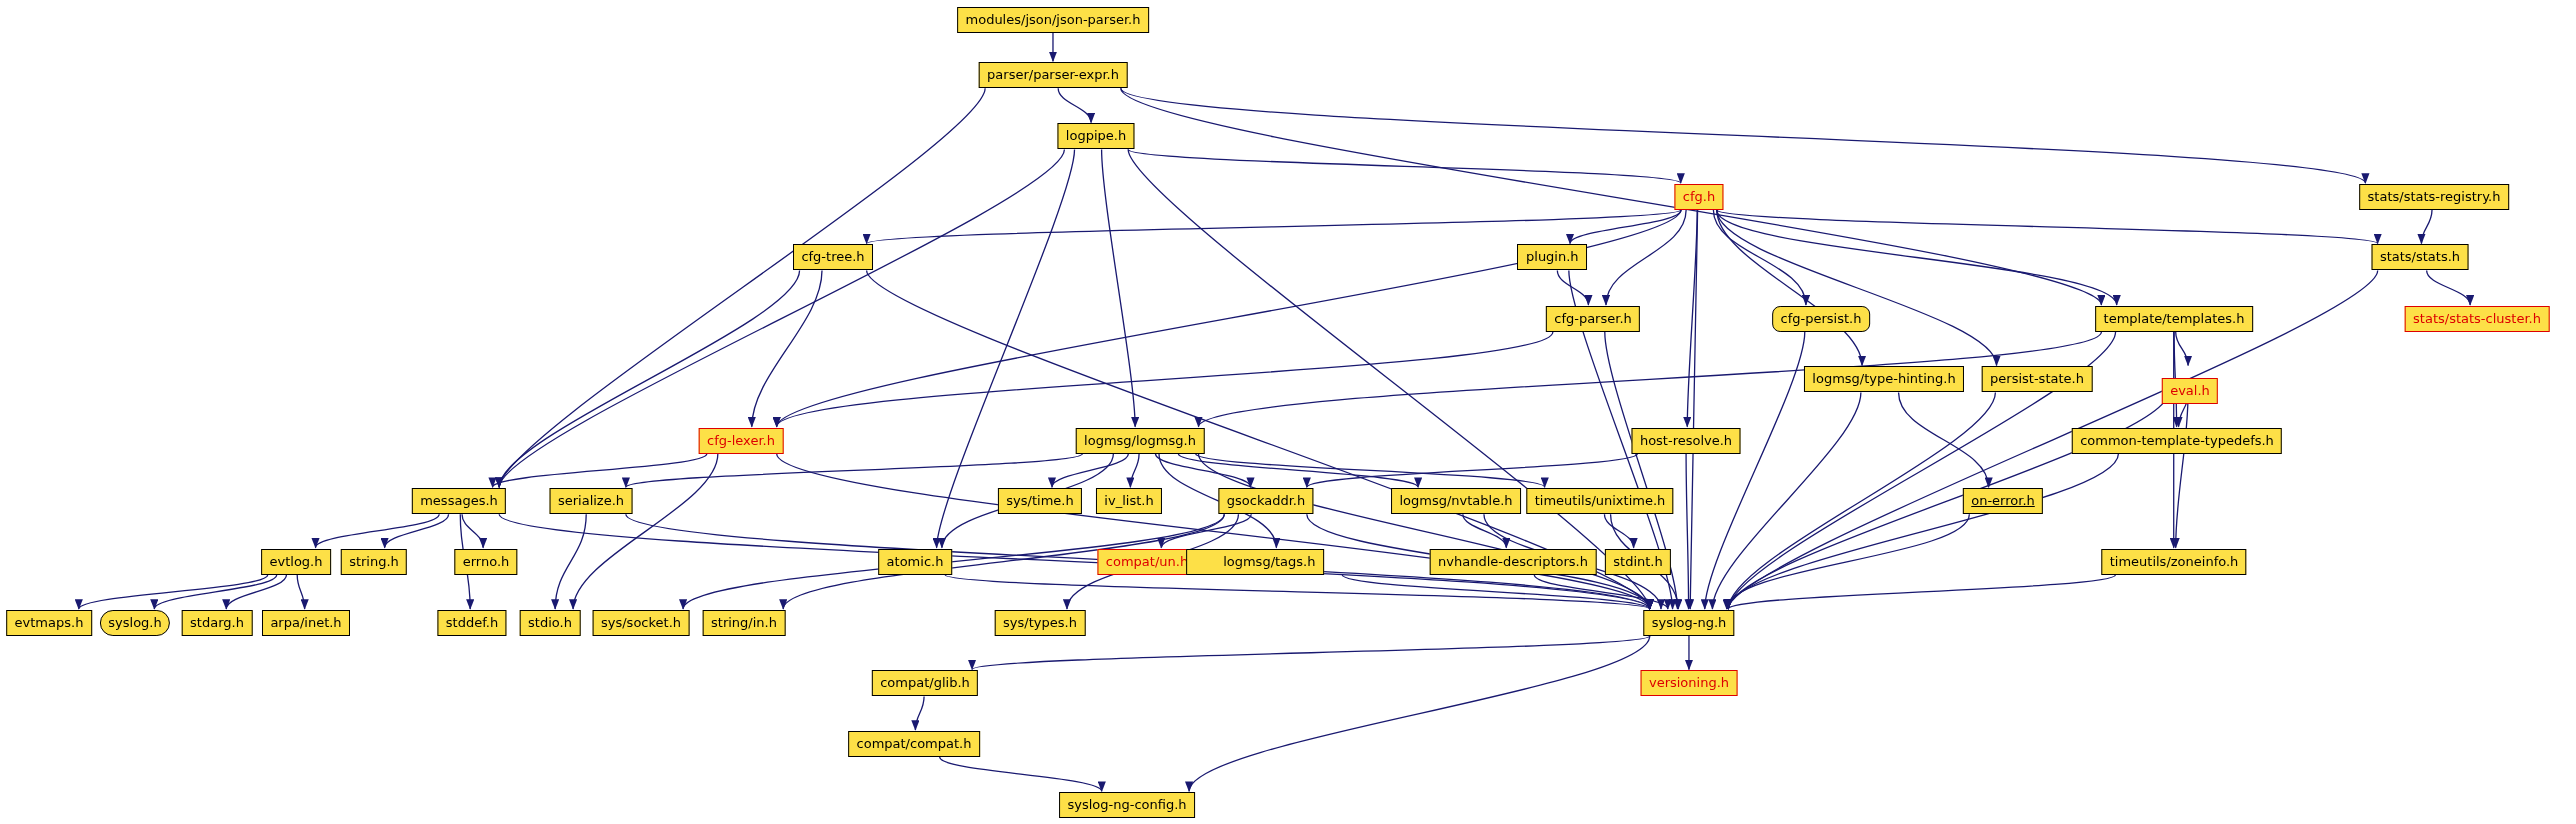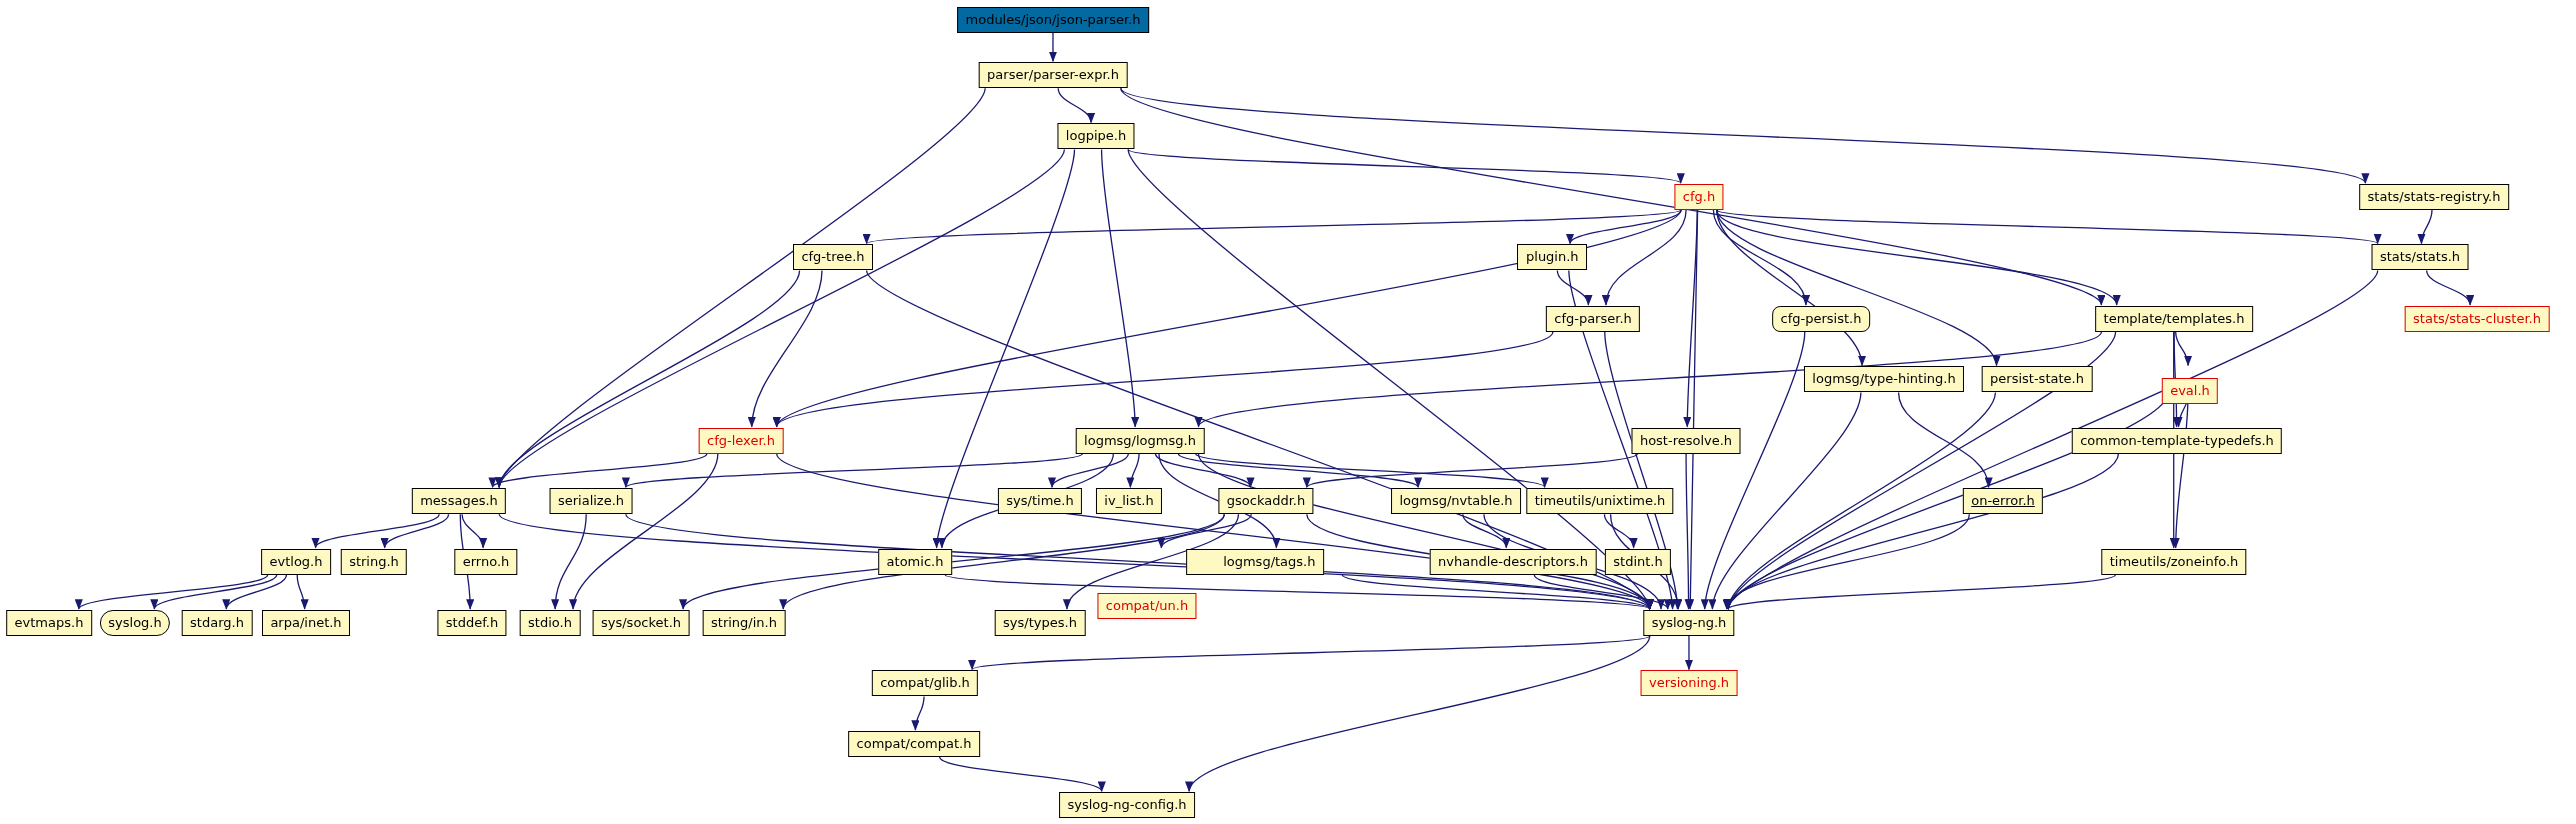--- a/index.html
+++ b/index.html
@@ -9,31 +9,31 @@
     position: relative;
     width: 2576px;
     height: 824px;
     background: #ffffff;
     overflow: hidden;
   }
   .graph svg { position: absolute; left: 0; top: 0; z-index: 1; }
   .gnode {
     position: absolute;
     transform: translateX(-50%);
-    background: #fef9c3;
+    background: #fde047;
     border: 0.8px solid #000000;
     color: #000000;
     font-size: 13px;
     line-height: 15.5px;
     padding: 4.1px 7.4px 4.9px 7.4px;
     white-space: nowrap;
     z-index: 2;
     cursor: pointer;
   }
-  .gnode.root { background: #0369a1; }
+  .gnode.root { background: #fde047; }
   .gnode.truncated { border-color: #dd0000; color: #dd0000; }
 </style>
 </head>
 <body>
 
 <div class="graph" style="width: 2576px; height: 824px;">
     <svg width="2576" height="824" viewBox="0 0 3151 1008">
       <defs>
         <marker id="arw" markerWidth="13" markerHeight="10" refX="12" refY="5" orient="auto" markerUnits="userSpaceOnUse">
           <path d="M0,0 L13,5 L0,10 z" fill="#191970"></path>
@@ -152,21 +152,21 @@
     <div class="gnode" title="sys/time.h" style="left: 1040px; top: 488px;">sys/time.h</div>
     <div class="gnode" title="iv_list.h" style="left: 1129px; top: 488px;">iv_list.h</div>
     <div class="gnode" title="gsockaddr.h" style="left: 1266px; top: 488px;">gsockaddr.h</div>
     <div class="gnode" title="logmsg/nvtable.h" style="left: 1456px; top: 488px;">logmsg/nvtable.h</div>
     <div class="gnode" title="timeutils/unixtime.h" style="left: 1600px; top: 488px;">timeutils/unixtime.h</div>
     <div class="gnode" title="on-error.h" style="left: 2003px; top: 488px; text-decoration: underline;">on-error.h</div>
     <div class="gnode" title="evtlog.h" style="left: 296px; top: 549px;">evtlog.h</div>
     <div class="gnode" title="string.h" style="left: 374px; top: 549px;">string.h</div>
     <div class="gnode" title="errno.h" style="left: 486px; top: 549px;">errno.h</div>
     <div class="gnode" title="atomic.h" style="left: 915px; top: 549px;">atomic.h</div>
-    <div class="gnode truncated" title="compat/un.h" style="left: 1147px; top: 549px; margin-top: 44px;">compat/un.h</div>
+    <div class="gnode truncated" title="compat/un.h" style="left: 1147px; top: 549px;">compat/un.h</div>
     <div class="gnode" title="logmsg/tags.h" style="left: 1255px; top: 549px; padding-left: 36px;">logmsg/tags.h</div>
     <div class="gnode" title="nvhandle-descriptors.h" style="left: 1513px; top: 549px;">nvhandle-descriptors.h</div>
     <div class="gnode" title="stdint.h" style="left: 1638px; top: 549px;">stdint.h</div>
     <div class="gnode" title="timeutils/zoneinfo.h" style="left: 2174px; top: 549px;">timeutils/zoneinfo.h</div>
     <div class="gnode" title="evtmaps.h" style="left: 49px; top: 610px;">evtmaps.h</div>
     <div class="gnode" title="syslog.h" style="left: 135px; top: 610px; border-radius: 13px;">syslog.h</div>
     <div class="gnode" title="stdarg.h" style="left: 217px; top: 610px;">stdarg.h</div>
     <div class="gnode" title="arpa/inet.h" style="left: 306px; top: 610px;">arpa/inet.h</div>
     <div class="gnode" title="stddef.h" style="left: 472px; top: 610px;">stddef.h</div>
     <div class="gnode" title="stdio.h" style="left: 550px; top: 610px;">stdio.h</div>

